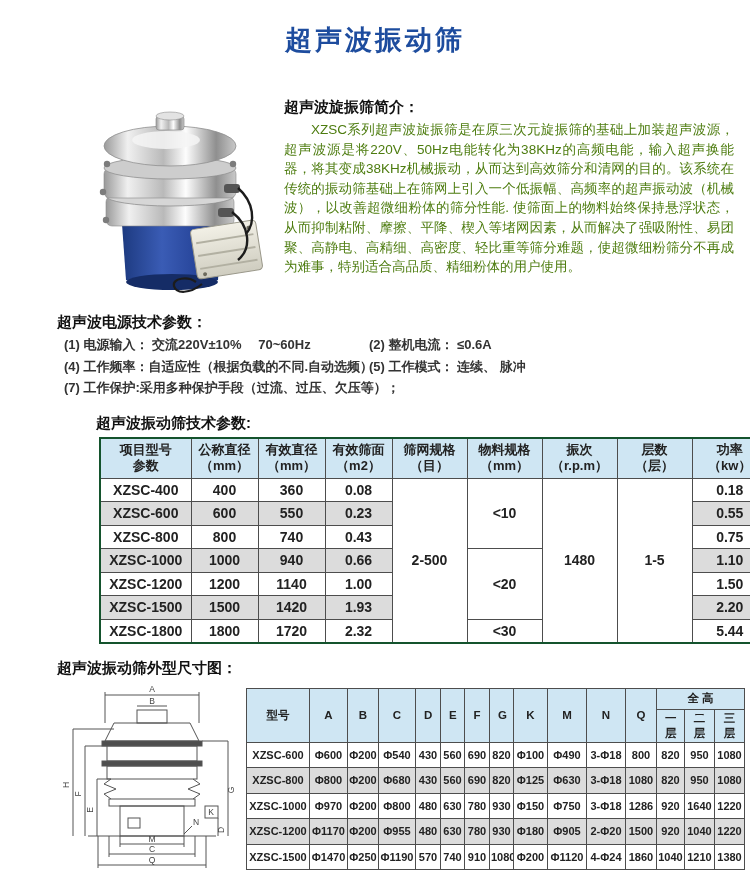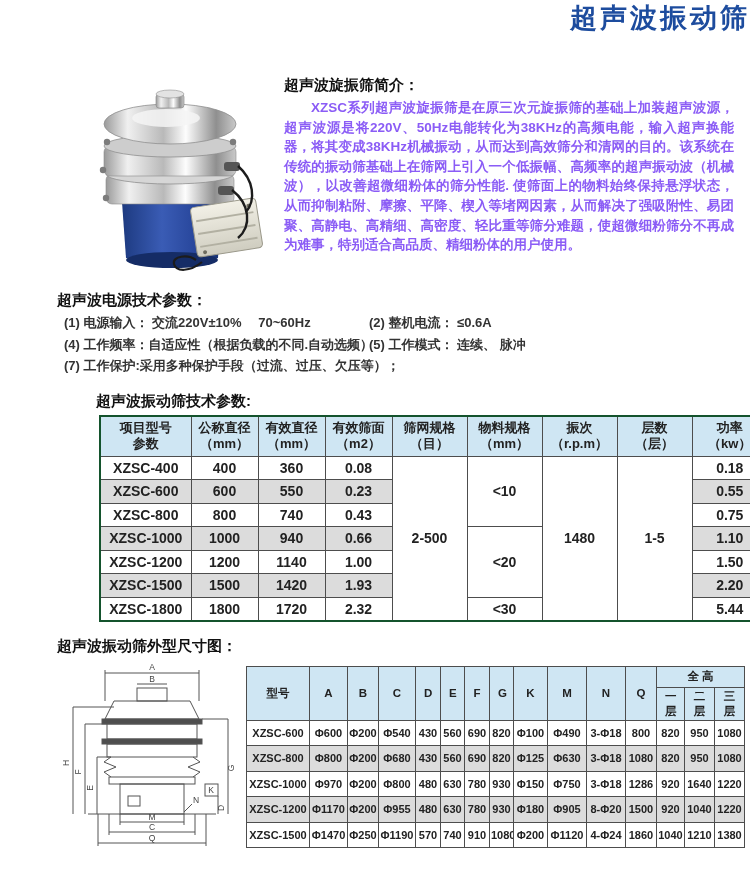--- a/index.html
+++ b/index.html
@@ -1,30 +1,30 @@
 <!DOCTYPE html>
 <html><head>
 <meta charset="utf-8">
 <style>
   * { margin: 0; padding: 0; box-sizing: border-box; }
   html, body { background: #ffffff; }
   body { font-family: "Liberation Sans", "DejaVu Sans", sans-serif; color: #222; }
   .page { position: relative; width: 750px; height: 874px; background: #fff; overflow: hidden; }
 
   .page-title {
-    text-align: right;
+    padding-top: 22px; text-align: center;
     font-size: 27px; font-weight: bold; letter-spacing: 3px; color: #1d4c9e;
   }
 
   .top-row { display: flex; margin: 40px 10px 0 62px; justify-content: center; }
   .photo { width: 212px; height: 202px; flex: 0 0 auto; }
   .intro { flex: 1; padding: 0 6px 0 10px; }
   .intro-heading { font-size: 15px; font-weight: bold; color: #111; margin-bottom: 3px; }
   .intro-body {
-    font-size: 13.5px; line-height: 19.6px; font-weight: 700; color: #8b5cf6;
+    font-size: 13.5px; line-height: 19.6px; font-weight: 400; color: #4d7c0f;
     text-align: justify; text-indent: 2em;
   }
 
   .section-heading { margin: 0 0 4px 57px; font-size: 15px; font-weight: bold; color: #111; }
   .power-section { margin-top: 13px; }
   .power-grid {
     margin-left: 64px; margin-right: 10px;
     display: grid; grid-template-columns: 305px 1fr; row-gap: 3.5px;
     font-size: 13px; font-weight: 600; color: #333;
   }
@@ -413,21 +413,21 @@
               <td>XZSC-1200</td>
               <td>Φ1170</td>
               <td>Φ200</td>
               <td>Φ955</td>
               <td>480</td>
               <td>630</td>
               <td>780</td>
               <td>930</td>
               <td>Φ180</td>
               <td>Φ905</td>
-              <td>8-Φ20</td>
+              <td>2-Φ20</td>
               <td>1500</td>
               <td>920</td>
               <td>1040</td>
               <td>1220</td>
             </tr>
             <tr>
               <td>XZSC-1500</td>
               <td>Φ1470</td>
               <td>Φ250</td>
               <td>Φ1190</td>

